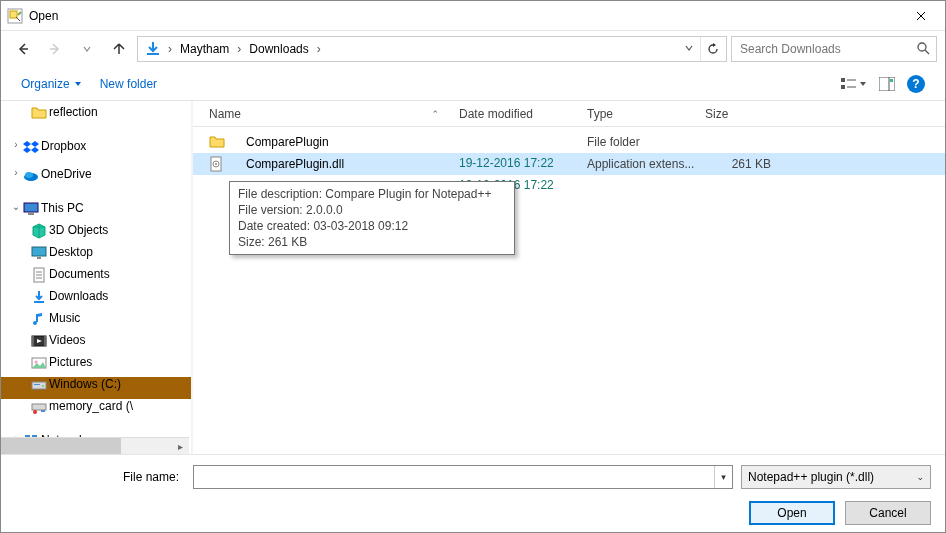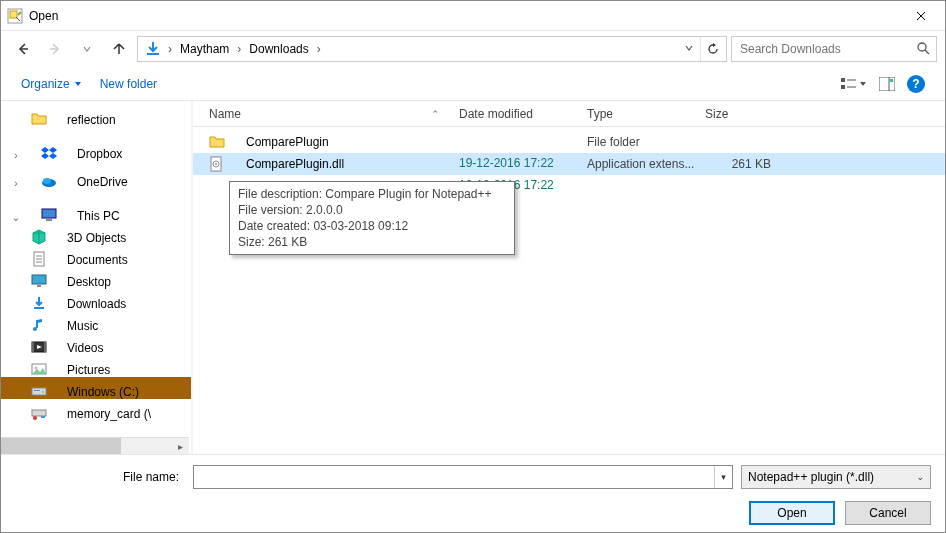--- a/index.html
+++ b/index.html
@@ -37,21 +37,21 @@
   .toolbarrow .fill2 { flex:1; }
   .viewbtns { display:flex; align-items:center; gap:12px; color:#333;}
   .viewbtns .btn { display:flex;align-items:center;gap:2px;}
   .help { width:18px;height:18px;border-radius:50%;background:#0078d7;color:#fff;display:flex;align-items:center;justify-content:center;font-size:12px;font-weight:bold;}
 
   
   .middle { position:absolute; top:100px; bottom:78px; left:0; right:0; display:flex; }
 
   .tree { width:190px; overflow:hidden; font-size:12px; }
   .tree-inner { padding:4px 0; }
-  .tree-item { height:22px; display:flex; align-items:flex-end; padding-left:10px; gap:20px; white-space:nowrap; overflow:hidden;}
+  .tree-item { height:22px; display:flex; align-items:flex-start; padding-left:10px; gap:2px; white-space:nowrap; overflow:hidden;}
   .tree-item.sub { padding-left:30px; }
   .tree-item .exp { width:10px; color:#666; font-size:10px; display:inline-flex;justify-content:center;}
   .tree-item .ico { width:16px;height:16px;display:flex;align-items:center;justify-content:center;flex-shrink:0;}
   .tree-item.selected { background:#a16207; }
   .tree-scroll { position:absolute; left:0; width:188px; bottom:0; height:17px; background:#f0f0f0; border-top:1px solid #ddd; display:flex;}
   .tree-scroll .thumb { position:absolute; left:0; width:120px; top:0; bottom:0; background:#cdcdcd;}
   .tree-scroll .arrow { width:17px;height:17px;display:flex;align-items:center;justify-content:center;color:#666;font-size:10px;position:absolute;top:0;}
   .tree-scroll .arrow.l{left:0;} .tree-scroll .arrow.r{right:0;}
 
   .splitter { width:2px; background:#f3f3f3; cursor:col-resize; }
@@ -256,36 +256,36 @@
             <svg width="16" height="16" viewBox="0 0 16 16">
               <path d="M8 1 L14 4 L14 12 L8 15 L2 12 L2 4 Z" fill="#29c5a9" stroke="#0a7"></path>
               <path d="M8 1 L8 15 M2 4 L14 4" stroke="#0a7" fill="none"></path>
             </svg>
           </span>
           <span>3D Objects</span>
         </div>
         <div class="tree-item sub">
           <span class="ico">
             <svg width="16" height="16" viewBox="0 0 16 16">
+              <rect x="1" y="2" width="14" height="9" fill="#3ba9d4" stroke="#267"></rect>
+              <rect x="6" y="12" width="4" height="2" fill="#888"></rect>
+            </svg>
+          </span>
+          <span>Desktop</span>
+        </div>
+        <div class="tree-item sub">
+          <span class="ico">
+            <svg width="16" height="16" viewBox="0 0 16 16">
               <rect x="3" y="1" width="10" height="14" fill="#fff" stroke="#888"></rect>
               <line x1="5" y1="5" x2="11" y2="5" stroke="#888"></line>
               <line x1="5" y1="8" x2="11" y2="8" stroke="#888"></line>
               <line x1="5" y1="11" x2="11" y2="11" stroke="#888"></line>
             </svg>
           </span>
           <span>Documents</span>
-        </div>
-        <div class="tree-item sub">
-          <span class="ico">
-            <svg width="16" height="16" viewBox="0 0 16 16">
-              <rect x="1" y="2" width="14" height="9" fill="#3ba9d4" stroke="#267"></rect>
-              <rect x="6" y="12" width="4" height="2" fill="#888"></rect>
-            </svg>
-          </span>
-          <span>Desktop</span>
         </div>
         <div class="tree-item sub">
           <span class="ico">
             <svg width="16" height="16" viewBox="0 0 16 16">
               <path d="M8 2 L8 9 M5 7 L8 10 L11 7" stroke="#1e88e5" stroke-width="2" fill="none"></path>
               <rect x="3" y="12" width="10" height="2" fill="#1e88e5"></rect>
             </svg>
           </span>
           <span>Downloads</span>
         </div>

